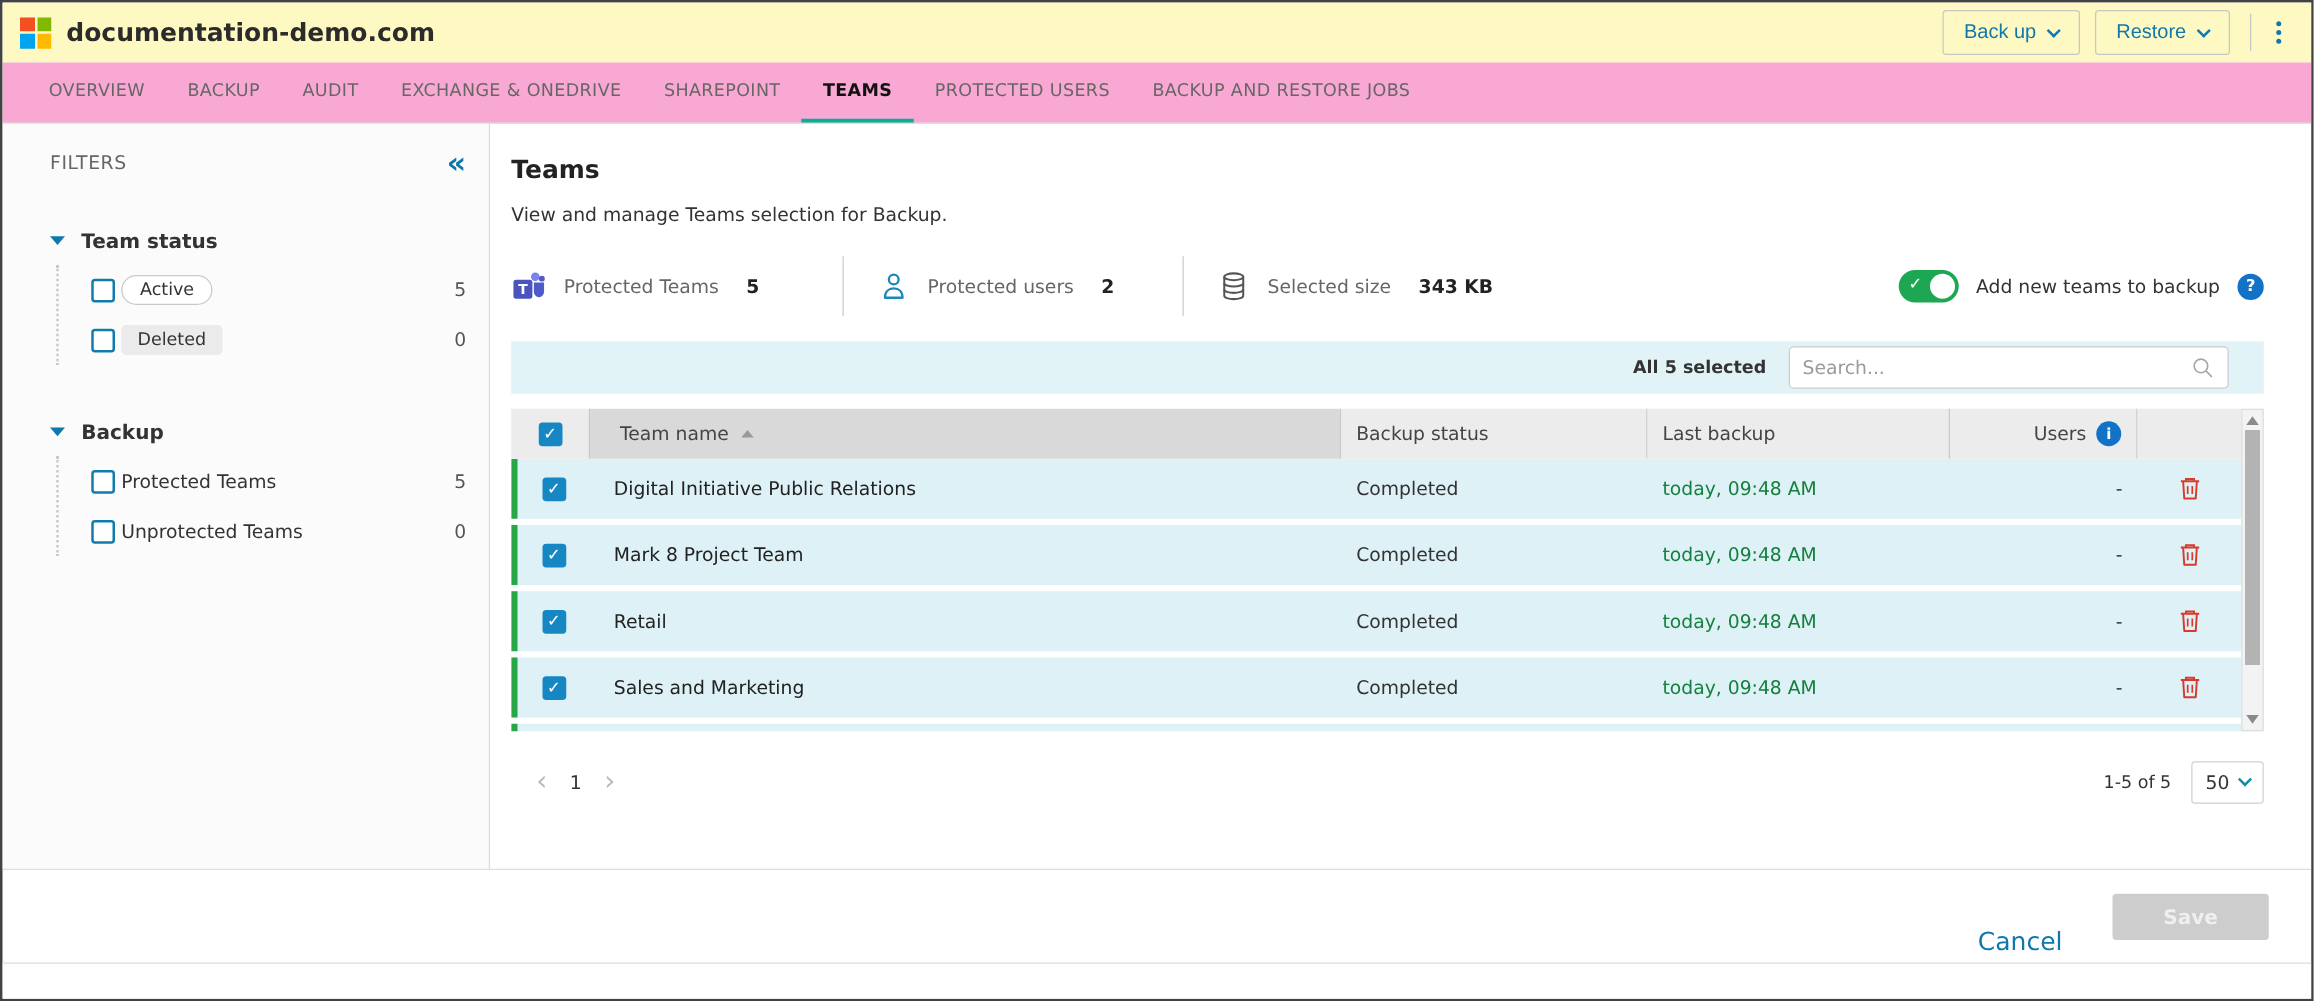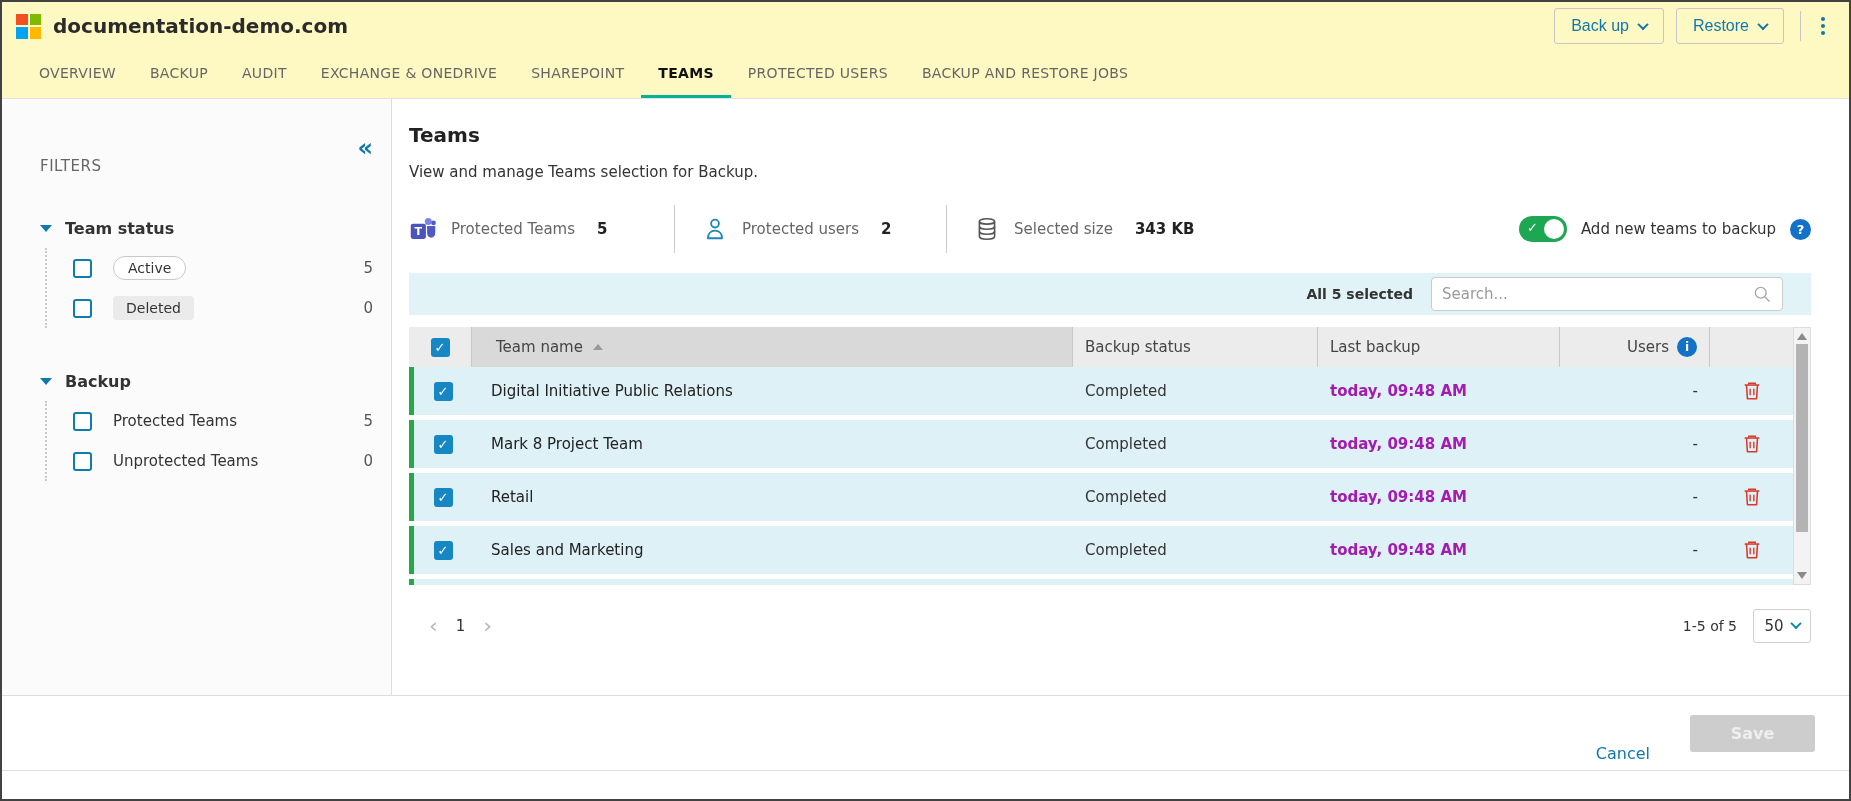--- a/index.html
+++ b/index.html
@@ -14,38 +14,38 @@
   .ms-logo span:nth-child(3){background:#00a4ef;} .ms-logo span:nth-child(4){background:#ffb900;}
   .app-title { font-size:20px; font-weight:700; color:#2b2b2b; }
   .topbar-spacer { flex:1; }
   .btn-top { display:flex; align-items:center; gap:10px; height:36px; padding:0 16px; border:1px solid #c7c7c7; border-radius:3px; color:#0f78ad; font-size:16px; background:transparent; cursor:pointer; margin-left:12px; }
   .chev { width:8px; height:8px; border-right:2px solid currentColor; border-bottom:2px solid currentColor; transform:rotate(45deg) translate(-1px,-1px); display:inline-block; }
   .top-sep { width:1px; height:30px; background:#c7c7c7; margin:0 10px 0 16px; }
   .kebab { display:flex; flex-direction:column; gap:3px; padding:8px 10px; cursor:pointer; }
   .kebab i { width:4px; height:4px; border-radius:50%; background:#0f78ad; }
 
   
-  .tabbar { height:49px; background:#fef9c3; border-bottom:1px solid #e2e2e2; display:flex; align-items:stretch; padding-left:20px; flex:none; }
+  .tabbar { height:49px; background:#f9a8d4; border-bottom:1px solid #e2e2e2; display:flex; align-items:stretch; padding-left:20px; flex:none; }
   .tab { display:flex; align-items:center; padding:0 17px; font-size:14px; letter-spacing:.3px; color:#666; border-bottom:3px solid transparent; cursor:pointer; white-space:nowrap; }
   .tab.active { color:#111; font-weight:700; border-bottom-color:#00b294; }
 
   
   .body { display:flex; height:596px; flex:none; min-height:0; }
 
   
   .sidebar { width:390px; flex:none; background:#fbfbfb; border-right:1px solid #ddd; padding:22px 18px 0 38px; }
   .filters-head { display:flex; align-items:center; justify-content:space-between; }
-  .filters-title { font-size:15px; letter-spacing:.5px; color:#666;margin-top:36px; }
+  .filters-title { font-size:15px; letter-spacing:.5px; color:#666; }
   .collapse-icon { color:#0e76a8; font-size:24px; font-weight:700; line-height:18px; cursor:pointer; }
   .fgroup { margin-top:44px; }
   .fgroup-head { display:flex; align-items:center; gap:13px; cursor:pointer; }
   .caret-down { width:0; height:0; border-left:6px solid transparent; border-right:6px solid transparent; border-top:7px solid #0f78ad; }
   .fgroup-label { font-size:16px; font-weight:700; color:#333; }
   .fgroup-items { margin-left:5px; border-left:2px dotted #c9c9c9; padding-left:26px; margin-top:10px; }
-  .fitem { display:flex; align-items:center; gap:21px; height:40px; }
+  .fitem { display:flex; align-items:center; gap:5px; height:40px; }
   .fcount { margin-left:auto; color:#555; font-size:15px; }
   .cbx { width:19px; height:19px; border:2px solid #0f7cad; border-radius:3px; background:#fff; flex:none; cursor:pointer; }
   .pill-outline { border:1px solid #c9c9c9; background:#fff; border-radius:13px; padding:3px 14px; font-size:14px; color:#333; }
   .pill-filled { background:#ebebeb; border-radius:4px; padding:4px 13px; font-size:14px; color:#333; }
   .fitem-plain { font-size:15px; color:#333; }
 
   
   .main { flex:1; min-width:0; padding:24px 38px 0 17px; display:flex; flex-direction:column; }
   .page-title { font-size:20px; font-weight:700; color:#222; }
   .subtitle { font-size:15px; color:#333; margin-top:16px; }
@@ -84,21 +84,21 @@
   .th-del { width:83px; flex:none; }
   .sort-asc { width:0; height:0; border-left:5px solid transparent; border-right:5px solid transparent; border-bottom:6px solid #9a9a9a; }
   .info-icon { width:20px; height:20px; border-radius:50%; background:#1272c8; color:#fff; font-size:12px; font-weight:700; font-style:normal; display:flex; align-items:center; justify-content:center; }
 
   .tbody { height:218px; overflow:hidden; }
   .row { display:flex; align-items:center; height:48px; margin-bottom:5px; background:#ddf1f6; border-left:5px solid #27a747; }
   .cell { font-size:15px; color:#222; padding:0 12px; }
   .c-check { width:58px; flex:none; display:flex; justify-content:center; }
   .c-team { flex:1; padding-left:19px; }
   .c-status { width:245px; flex:none; color:#333; }
-  .c-last { width:242px; flex:none; color:#a21caf;font-weight:bold; }
+  .c-last { width:242px; flex:none; color:#15803d; }
   .c-users { width:150px; flex:none; text-align:right; color:#333; }
   .c-del { width:83px; flex:none; display:flex; justify-content:center; }
   .cbx-checked { width:19px; height:19px; border-radius:3px; background:#1787c4; color:#fff; display:flex; align-items:center; justify-content:center; font-size:13px; font-weight:700; cursor:pointer; flex:none; }
   .trash-btn { cursor:pointer; display:flex; }
 
   
   .vscroll { width:18px; flex:none; background:#f3f3f3; border:1px solid #ddd; height:258px; display:flex; flex-direction:column; align-items:center; }
   .scroll-arrow-up { width:0; height:0; border-left:5px solid transparent; border-right:5px solid transparent; border-bottom:7px solid #8a8a8a; margin:5px 0 4px; }
   .scroll-arrow-down { width:0; height:0; border-left:5px solid transparent; border-right:5px solid transparent; border-top:7px solid #8a8a8a; margin:4px 0 5px; }
   .scroll-thumb { width:12px; height:188px; background:#b3b3b3; }
@@ -108,21 +108,21 @@
   .pagination { display:flex; align-items:center; margin-top:24px; padding-left:8px; }
   .pg-arrow { color:#b8b8b8; font-size:22px; padding:0 12px; cursor:pointer; line-height:22px; }
   .pg-num { color:#333; font-size:15px; padding:0 6px; cursor:pointer; }
   .pg-right { margin-left:auto; display:flex; align-items:center; gap:16px; }
   .pg-range { font-size:14px; color:#333; }
   .pg-size { width:58px; height:34px; border:1px solid #d0d0d0; border-radius:3px; background:#fff; display:flex; align-items:center; justify-content:center; gap:8px; font-size:15px; color:#333; cursor:pointer;text-align:right; }
   .pg-size .chev { color:#0f8ca4; margin-top:-3px; }
 
   
   .footer { height:75px; border-top:1px solid #ddd; display:flex; align-items:center; justify-content:flex-end; gap:40px; padding-right:34px; flex:none; }
-  .link-btn { color:#0f78ad; font-size:16px; cursor:pointer; background:none; border:none; font-family:inherit;margin-top:40px; }
+  .link-btn { color:#0f78ad; font-size:20px; cursor:pointer; background:none; border:none; font-family:inherit;margin-top:40px; }
   .btn-disabled { width:125px; height:37px; background:#cdcdcd; color:#efefef; font-size:16px; font-weight:700; border:none; border-radius:3px; font-family:inherit; }
   .bottom-strip { flex:1; border-top:1px solid #ddd; background:#fff; }
 </style>
 </head>
 <body>
 
 <div class="page">
 
   <div class="topbar">
     <div class="ms-logo">

